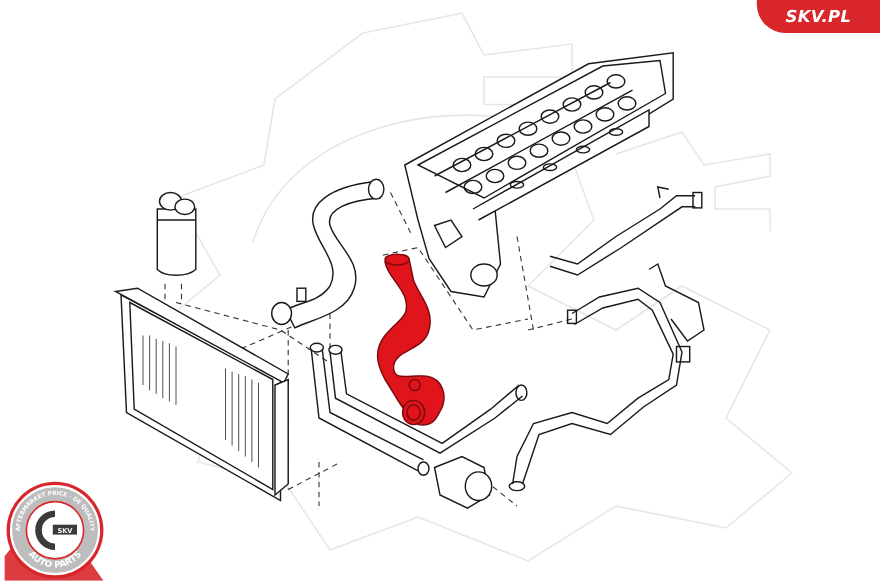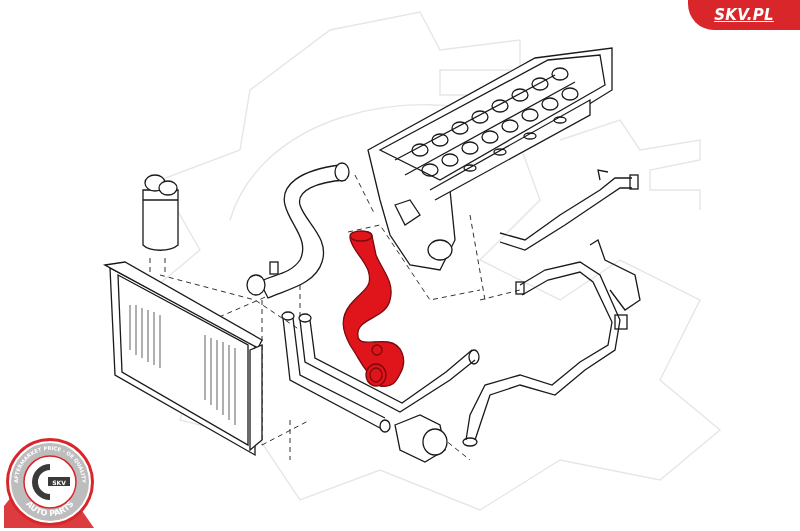--- a/index.html
+++ b/index.html
@@ -1,20 +1,20 @@
 <!DOCTYPE html>
 <html><head>
 <meta charset="utf-8">
 <style>
   html, body { margin:0; padding:0; background:#ffffff; }
   body { width:800px; height:531px; position:relative; overflow:hidden; font-family:"Liberation Sans", sans-serif; }
   #stage { position:absolute; left:0; top:0; width:800px; height:531px; }
   .brand-tab { position:absolute; right:0; top:0; width:112px; height:30px; background:#d8262b;
     border-bottom-left-radius:26px; display:flex; align-items:center; justify-content:center; }
-  .brand-tab span { color:#ffffff; font-weight:bold; font-style:italic; font-size:15px; letter-spacing:0.3px; font-family:"DejaVu Sans", sans-serif;text-decoration:underline; }
+  .brand-tab span { color:#ffffff; font-weight:bold; font-style:italic; font-size:15px; letter-spacing:0.3px; font-family:"DejaVu Sans", sans-serif; }
   .badge { position:absolute; left:4px; top:436px; width:92px; height:92px; }
   .badge-text { font-family:"DejaVu Sans", sans-serif; font-weight:bold; }
 </style>
 </head>
 <body>
 
 <div id="stage">
 <svg width="800" height="531" viewBox="0 0 800 531" xmlns="http://www.w3.org/2000/svg">
 
   <g fill="none" stroke="#e6e6e6" stroke-width="1.4">

